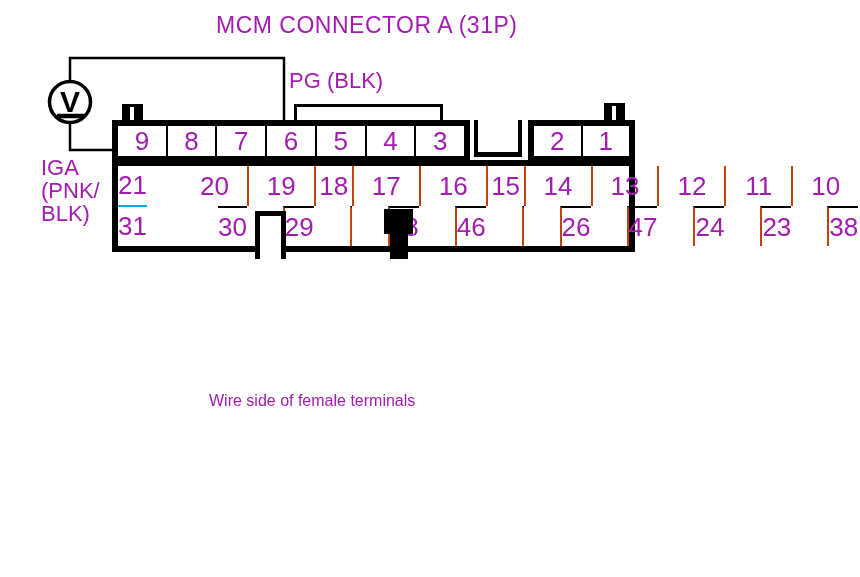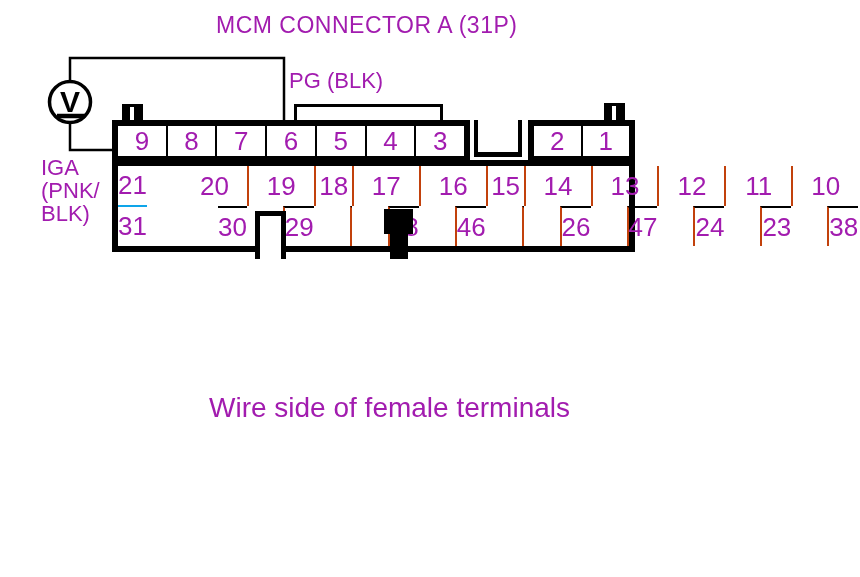--- a/index.html
+++ b/index.html
@@ -7,21 +7,21 @@
     position:relative;width:860px;height:577px;background:#ffffff;overflow:hidden;
     font-family:"Liberation Sans","DejaVu Sans",sans-serif;color:#a21caf;
   }
   *{box-sizing:border-box;}
   .abs{position:absolute;}
 
   
   .title{left:216px;top:12px;font-size:23px;letter-spacing:0.5px;z-index:4;}
   .pg-label{left:289px;top:68px;font-size:22px;z-index:4;}
   .iga-label{left:41px;top:156px;font-size:22px;line-height:23px;z-index:4;}
-  .caption{left:209px;top:392px;font-size:28px;z-index:4;}
+  .caption{left:209px;top:392px;font-size:16px;z-index:4;}
 
   
   .block{border:6px solid #000;background:#ffffff;display:flex;z-index:2;}
   .row1-left{left:112px;top:120px;width:358px;height:42px;}
   .row1-right{left:528px;top:120px;width:107px;height:42px;}
   .rows23{left:112px;top:160px;width:523px;height:92px;}
 
   .r1cell{flex:1;display:flex;align-items:center;justify-content:center;
     font-size:26px;}
   .r1cell + .r1cell{border-left:2px solid #000;}

